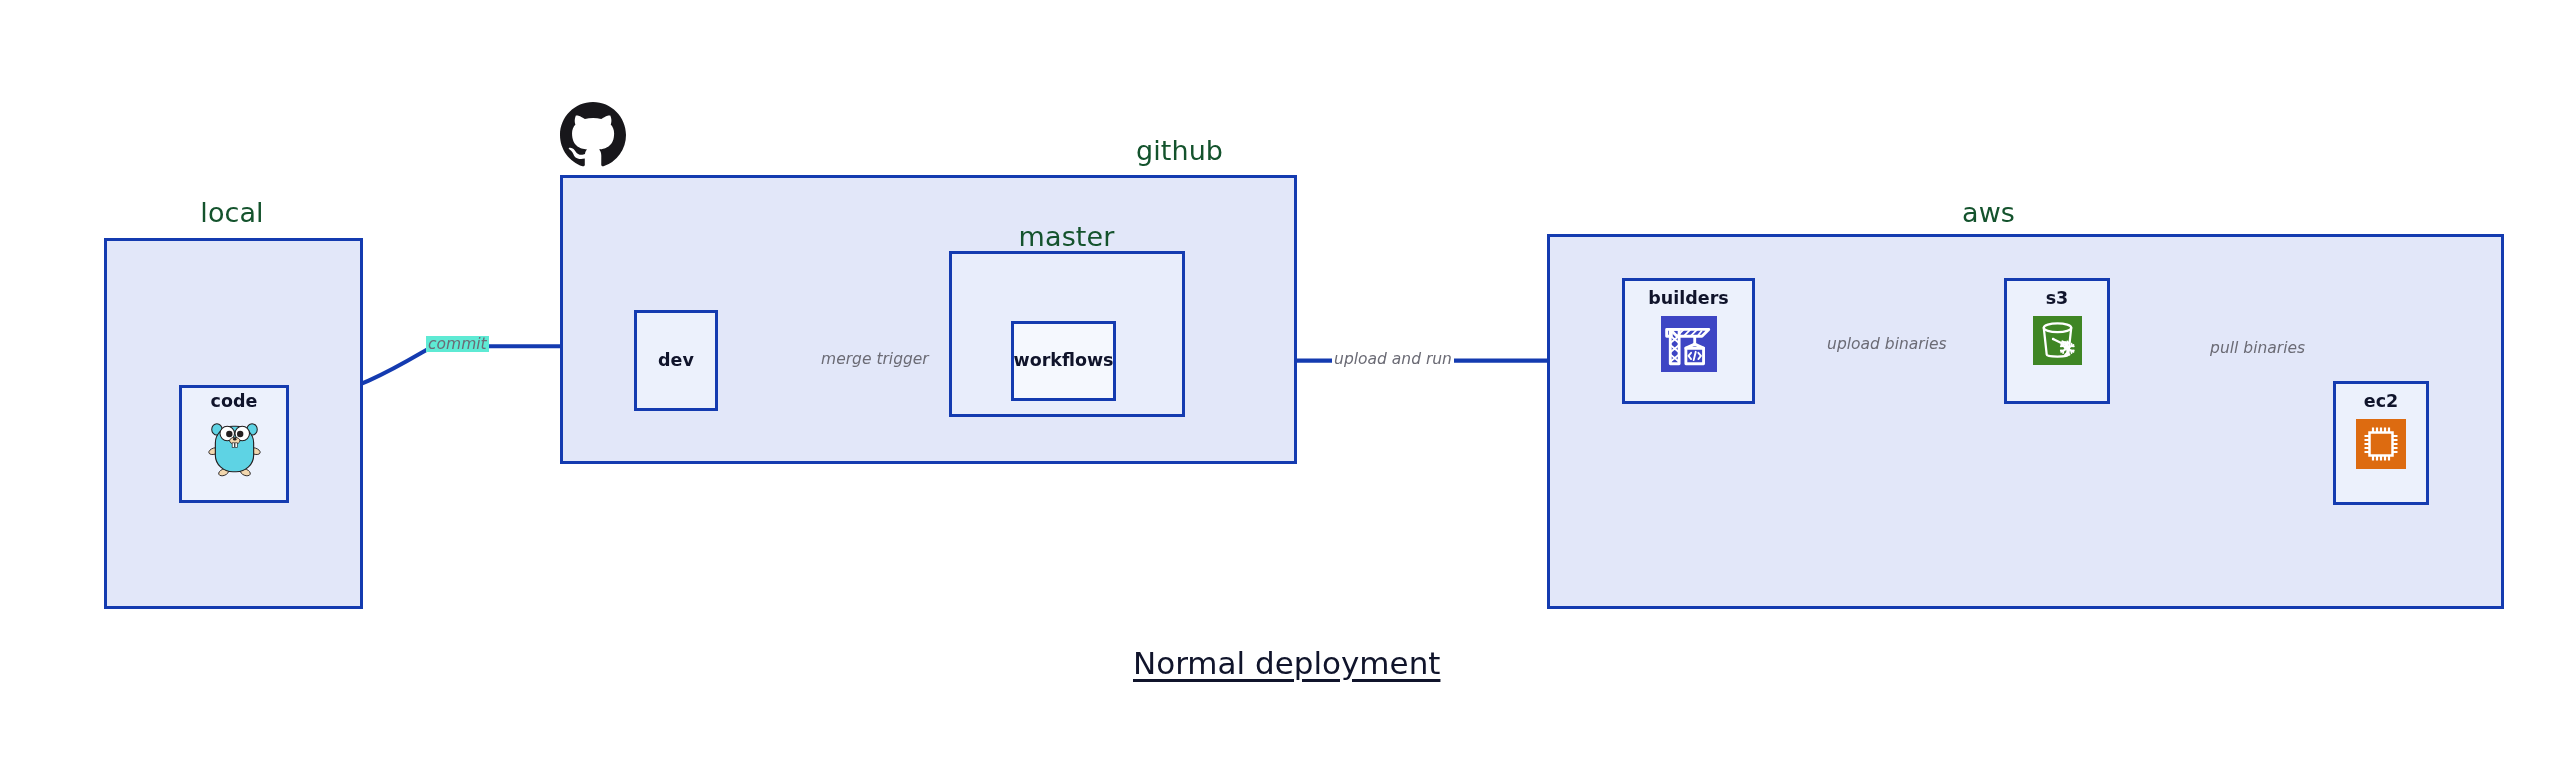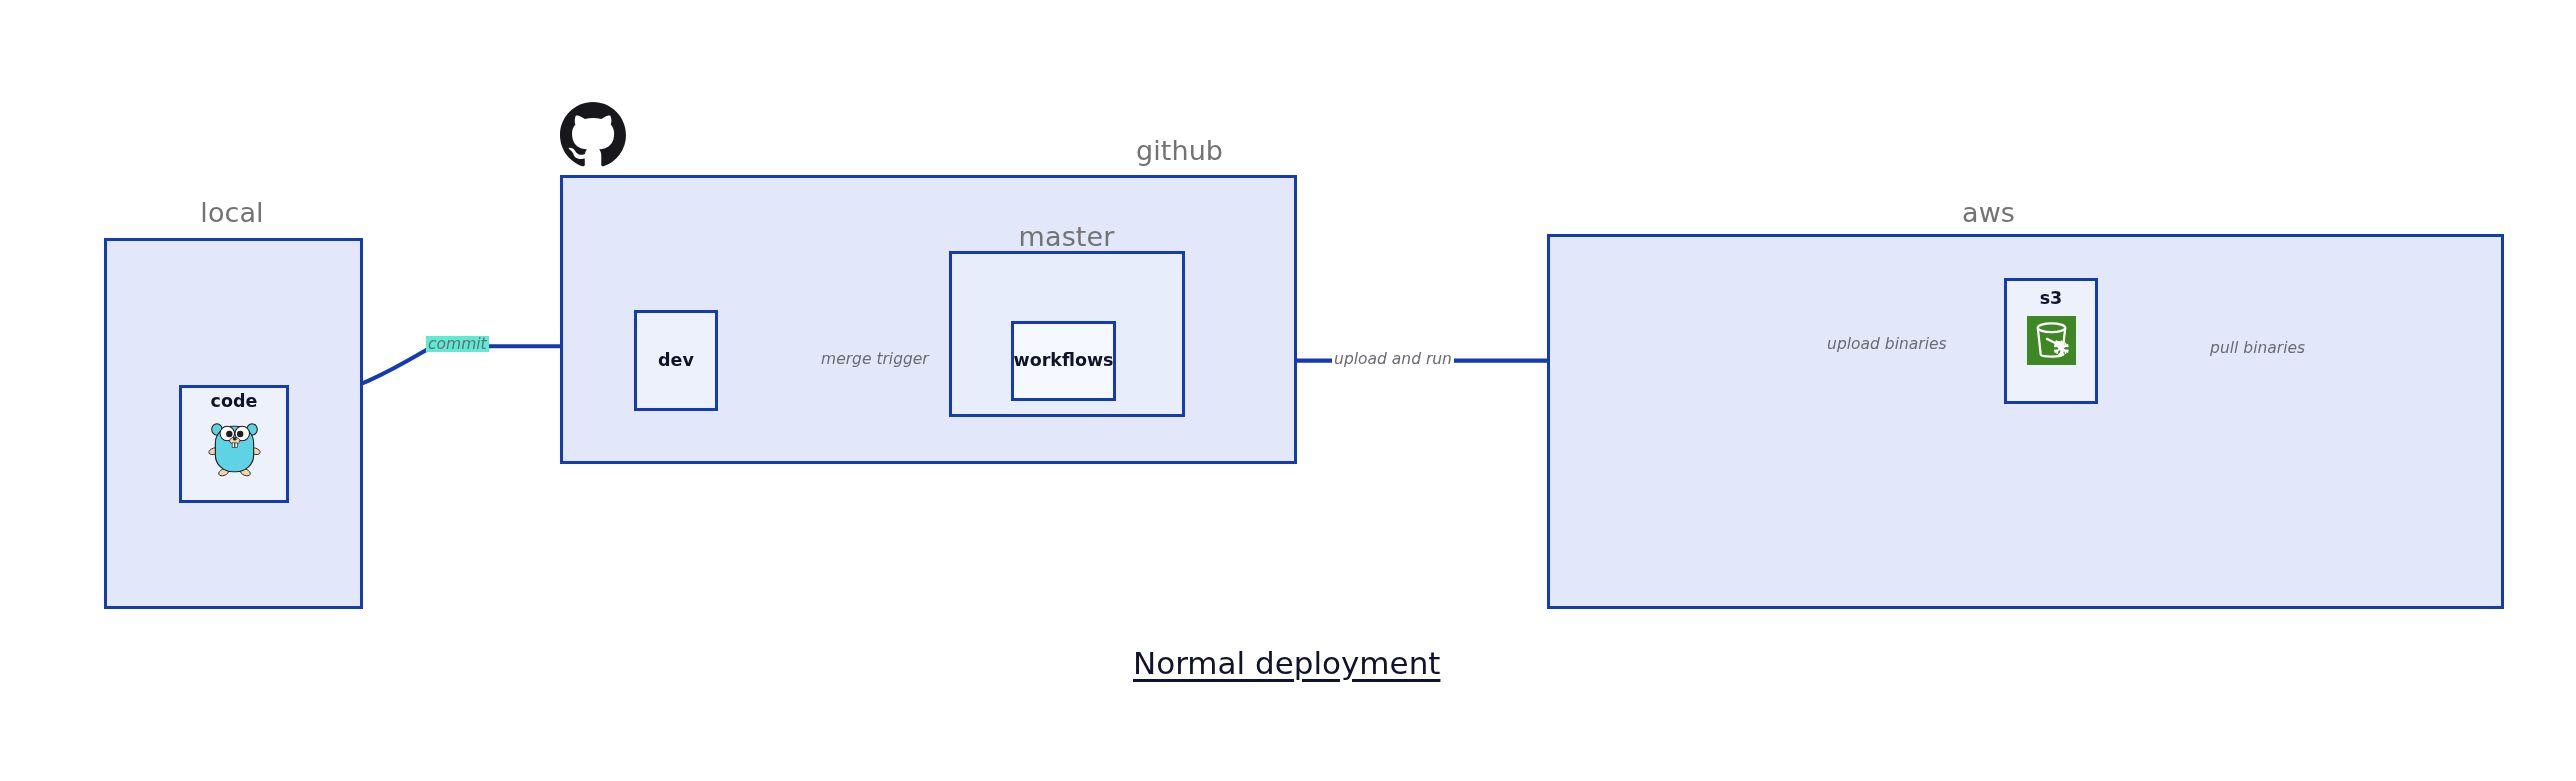--- a/index.html
+++ b/index.html
@@ -25,21 +25,21 @@
 
   
   .group-box {
     position: absolute;
     background: #e2e7f9;
     border: 3.6px solid #143bb0;
     box-sizing: border-box;
   }
   .group-label {
     position: absolute;
-    color: #737373;
+    color: #14532d;
     font-size: 27px;
     font-weight: 400;
     letter-spacing: 0.1px;
     white-space: nowrap;
     text-align: center;
   }
 
   
   .node-box {
     position: absolute;
@@ -189,24 +189,54 @@
               background:#f5f8fe;">
     <div class="node-label">workflows</div>
   </div>
 
   <div class="edge-label on-plain" style="left:1332px; top:351px; background:#ffffff;">upload and run</div>
 
   <div class="group-label" style="left:1906px; top:197px; width:165px;">aws</div>
 
   <div class="group-box" style="left:1547px; top:234px; width:957px; height:375px;"></div>
 
+  <div class="node-box" style="left:1622px; top:278px; width:133px; height:126px; padding-top:9.3px;">
+    <div class="node-label">builders</div>
+    <div class="node-icon-wrap" style="margin-top:8.2px; width:56px; height:56px; background:#3d45c4;">
+      <svg viewBox="0 0 100 100" width="52" height="52" xmlns="http://www.w3.org/2000/svg">
+        <g fill="none" stroke="#ffffff" stroke-width="5.5" stroke-linejoin="round">
+
+          <rect x="14" y="22" width="17" height="66"></rect>
+
+          <path d="M14 34 L31 48 M31 34 L14 48 M14 52 L31 66 M31 52 L14 66 M14 70 L31 84 M31 70 L14 84" stroke-width="3.6"></path>
+
+          <rect x="7" y="22" width="9" height="13"></rect>
+
+          <path d="M14 22 L88 22 L75 35 L27 35 Z"></path>
+          <path d="M27 35 L40 22 M40 35 L53 22 M53 35 L66 22 M66 35 L75 24" stroke-width="3.4"></path>
+
+          <path d="M61 35 L61 50"></path>
+
+          <path d="M44 58 L61 50 L78 58 Z"></path>
+
+          <rect x="44" y="58" width="34" height="30"></rect>
+        </g>
+
+        <g stroke="#ffffff" stroke-width="3.6" fill="none" stroke-linecap="round" stroke-linejoin="round">
+          <path d="M54 67 L49 73 L54 79"></path>
+          <path d="M68 67 L73 73 L68 79"></path>
+          <path d="M63 65 L59 81"></path>
+        </g>
+      </svg>
+    </div>
+  </div>
 
   <div class="edge-label on-tint" style="left:1825px; top:336px;">upload binaries</div>
 
-  <div class="node-box" style="left:2004px; top:278px; width:94px; height:126px; padding-top:9.3px;">
+  <div class="node-box" style="left:2004px; top:278px; width:106px; height:126px; padding-top:9.3px;">
     <div class="node-label">s3</div>
     <div class="node-icon-wrap" style="margin-top:8.2px; width:49px; height:49px; background:#3f8624;">
       <svg viewBox="0 0 100 100" width="49" height="49" xmlns="http://www.w3.org/2000/svg">
         <g fill="none" stroke="#ffffff" stroke-width="4.6" stroke-linejoin="round" stroke-linecap="round">
 
           <path d="M22 24 L28 79 C28 84 72 84 72 79 L78 24"></path>
 
           <ellipse cx="50" cy="24" rx="28" ry="9"></ellipse>
 
           <path d="M41 47 L66 59"></path>
@@ -224,17 +254,37 @@
           <path d="M77.8 70.5 L83.4 70 M77.8 70.5 L78.6 75.8" stroke-width="3.4"></path>
           <path d="M77.8 61.5 L83.4 62 M77.8 61.5 L78.6 56.2" stroke-width="3.4"></path>
           <path d="M62.2 70.5 L56.6 70 M62.2 70.5 L61.4 75.8" stroke-width="3.4"></path>
         </g>
       </svg>
     </div>
   </div>
 
   <div class="edge-label on-tint" style="left:2208px; top:340px;">pull binaries</div>
 
+  <div class="node-box" style="left:2333px; top:381px; width:96px; height:124px; padding-top:9.3px;">
+    <div class="node-label">ec2</div>
+    <div class="node-icon-wrap" style="margin-top:8.2px; width:50px; height:50px; background:#dd6b10;">
+      <svg viewBox="0 0 100 100" width="50" height="50" xmlns="http://www.w3.org/2000/svg">
+        <g stroke="#ffffff" fill="none" stroke-width="5">
+          <rect x="27" y="27" width="46" height="46"></rect>
+        </g>
+        <g stroke="#ffffff" stroke-width="4.4" stroke-linecap="butt">
+
+          <path d="M34 27 L34 17 M42 27 L42 17 M50 27 L50 17 M58 27 L58 17 M66 27 L66 17"></path>
+
+          <path d="M34 73 L34 83 M42 73 L42 83 M50 73 L50 83 M58 73 L58 83 M66 73 L66 83"></path>
+
+          <path d="M27 34 L17 34 M27 42 L17 42 M27 50 L17 50 M27 58 L17 58 M27 66 L17 66"></path>
+
+          <path d="M73 34 L83 34 M73 42 L83 42 M73 50 L83 50 M73 58 L83 58 M73 66 L83 66"></path>
+        </g>
+      </svg>
+    </div>
+  </div>
 
   <div id="diagram-title" style="left:1133px; top:645px;">Normal deployment</div>
 
 </div>
 
 
 </body></html>

